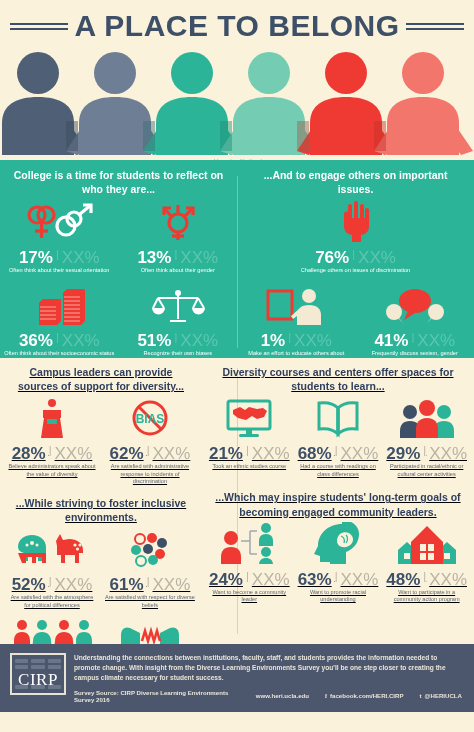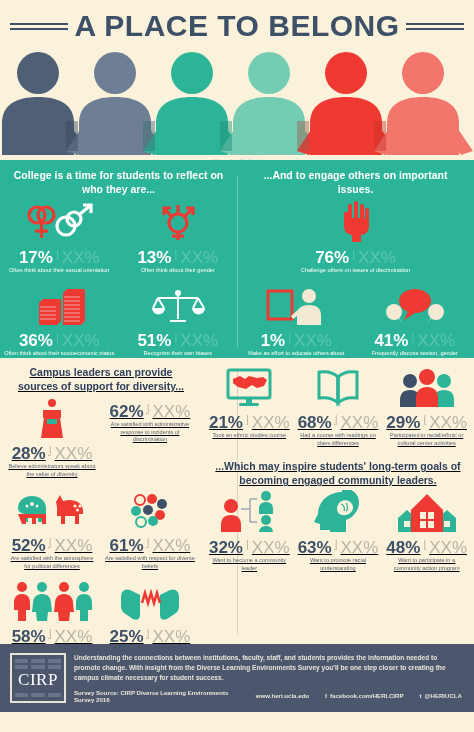--- a/index.html
+++ b/index.html
@@ -90,21 +90,21 @@
   .stat-grid3 { display:flex; }
   .sub-gap { height:8px; }
 
   
   .footer {
     position:relative; background:#4c576d; height:68px;
     display:flex; align-items:flex-start; gap:8px;
     padding:9px 12px 0 10px;
   }
   .cirp-logo {
-    flex:0 0 auto; width:56px; height:50px;
+    flex:0 0 auto; width:56px; height:42px;
     border:2px solid #e7e2d4; position:relative; background:#4c576d;
   }
   .cirp-logo .wordmark {
     position:absolute; left:0; right:0; top:16px;
     text-align:center; color:#ffffff;
     font-family:"Liberation Serif", serif;
     font-size:17px; letter-spacing:0.5px; line-height:1;
   }
   .cirp-logo .dots { position:absolute; left:3px; right:3px; display:flex; gap:3px; }
   .cirp-logo .dots span { flex:1; height:4px; background:#6a748a; border-radius:1px; }
@@ -419,30 +419,38 @@
           </div>
           <div class="pct-row">
             <span class="pct-main">28%</span>
             <span class="pct-sep">|</span>
             <span class="pct-alt">XX%</span>
           </div>
           <div class="caption">Believe administrators speak about the value of diversity</div>
         </div>
 
         <div class="stat">
+          <div class="icon-box">
+            <svg width="50" height="40" viewBox="0 0 50 40">
+              <circle cx="25" cy="20" r="16" fill="none" stroke="#ee3a32" stroke-width="3"></circle>
+              <line x1="13" y1="8" x2="37" y2="32" stroke="#ee3a32" stroke-width="3"></line>
+              <text x="25" y="25" text-anchor="middle" font-family="Liberation Sans, sans-serif" font-size="12" font-weight="bold" fill="#2bb498">BIAS</text>
+            </svg>
+          </div>
           <div class="pct-row">
             <span class="pct-main">62%</span>
             <span class="pct-sep">|</span>
             <span class="pct-alt">XX%</span>
           </div>
           <div class="caption">Are satisfied with administrative response to incidents of discrimination</div>
         </div>
       </div>
 
       <div style="height:10px"></div>
+      <div class="cream-title">...While striving to foster inclusive environments.</div>
 
       <div class="stat-grid2">
         <div class="stat">
           <div class="icon-box">
             <svg width="80" height="38" viewBox="0 0 80 38">
               <g>
                 <path d="M6 16 c0 -8 7 -12 14 -12 c8 0 14 5 14 12 v6 h-4 v8 h-4 v-8 h-10 v8 h-4 v-8 c-4 -1 -6 -3 -6 -6 z" fill="#2bb498"></path>
                 <path d="M6 22 h28 v10 h-4 v-6 h-6 v6 h-4 v-6 h-6 v6 h-4 z" fill="#ee3a32"></path>
                 <circle cx="20" cy="12" r="2" fill="#fbf2dc"></circle>
                 <circle cx="15" cy="14" r="1.5" fill="#fbf2dc"></circle>
@@ -534,20 +542,21 @@
             <span class="pct-main">25%</span>
             <span class="pct-sep">|</span>
             <span class="pct-alt">XX%</span>
           </div>
           <div class="caption">Feel their campus has a lot of racial tension</div>
         </div>
       </div>
     </div>
 
     <div class="cream-col">
+      <div class="cream-title">Diversity courses and centers offer spaces for students to learn...</div>
 
       <div class="stat-grid3">
         <div class="stat">
           <div class="icon-box">
             <svg width="48" height="40" viewBox="0 0 48 40">
               <rect x="3" y="3" width="42" height="28" rx="2" fill="none" stroke="#2bb498" stroke-width="3"></rect>
               <g fill="#ee3a32">
                 <path d="M8 12 l7 -3 l5 3 l4 -3 l8 2 l6 -1 l4 3 l-3 6 l-7 2 l-5 -3 l-6 4 l-8 -2 l-5 -4 z"></path>
               </g>
               <rect x="21" y="31" width="6" height="5" fill="#2bb498"></rect>
@@ -625,21 +634,21 @@
               </g>
               <g stroke="#9aa3ae" stroke-width="1.4" fill="none">
                 <line x1="22" y1="19" x2="31" y2="19"></line>
                 <line x1="31" y1="9" x2="31" y2="32"></line>
                 <line x1="31" y1="9" x2="38" y2="9"></line>
                 <line x1="31" y1="32" x2="38" y2="32"></line>
               </g>
             </svg>
           </div>
           <div class="pct-row">
-            <span class="pct-main">32%</span>
+            <span class="pct-main">24%</span>
             <span class="pct-sep">|</span>
             <span class="pct-alt">XX%</span>
           </div>
           <div class="caption">Want to become a community leader</div>
         </div>
 
         <div class="stat">
           <div class="icon-box">
             <svg width="52" height="42" viewBox="0 0 52 42">
               <path d="M30 2 C16 2 6 12 6 24 L2 32 l6 2 v6 h10 v2 h16 v-12 c8 -3 13 -10 13 -18 c0 -8 -7 -14 -17 -14 z" fill="#2bb498"></path>

